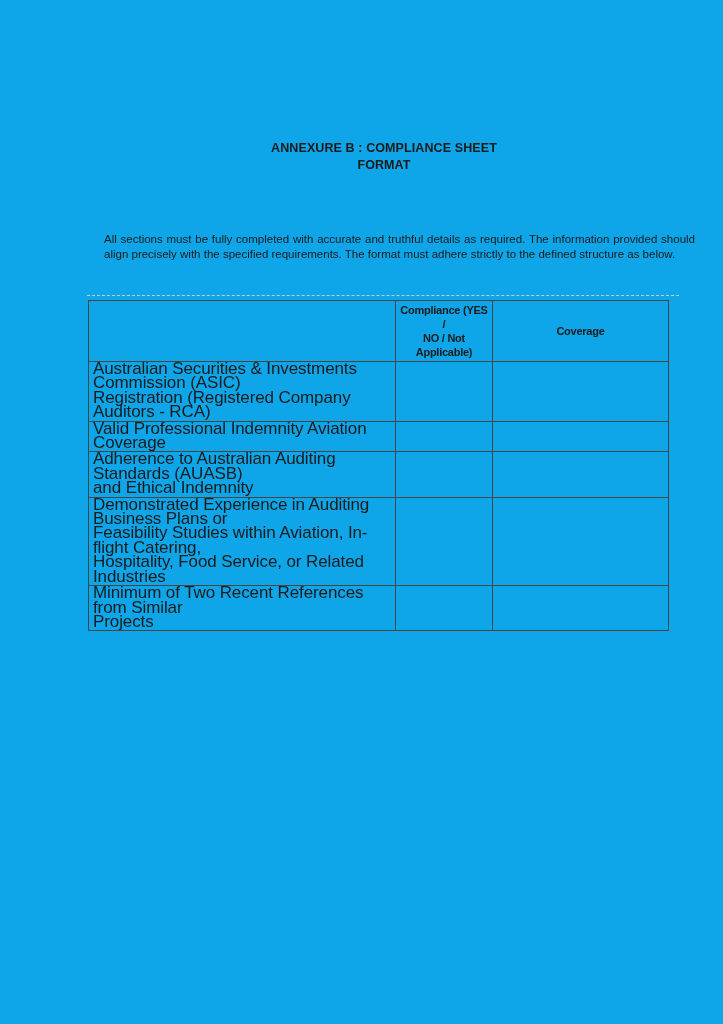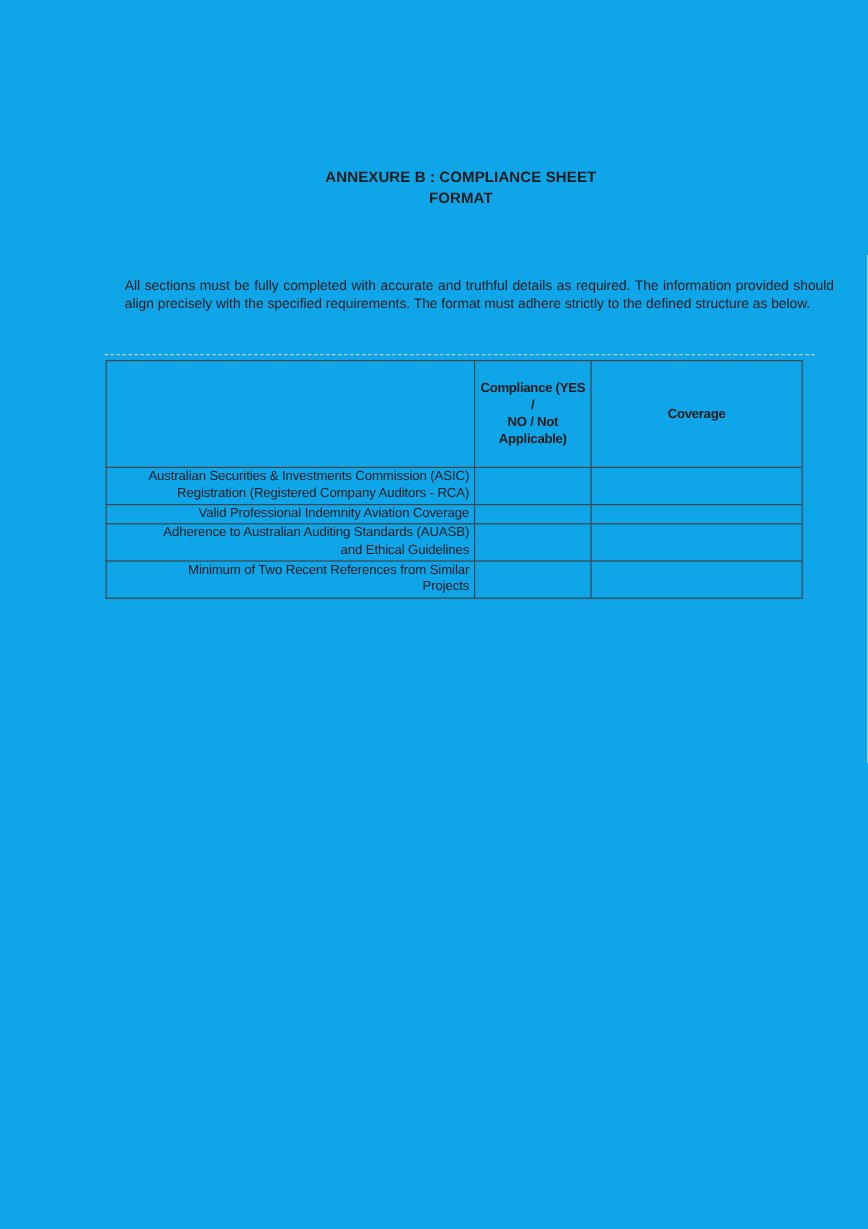--- a/index.html
+++ b/index.html
@@ -59,29 +59,29 @@
     white-space: pre-line;
     overflow: hidden;
   }
   .compliance-table th {
     font-size: 11px;
     font-weight: bold;
     text-align: center;
     vertical-align: middle;
     line-height: 14px;
     letter-spacing: -0.25px;
-    padding: 16px 3px;
+    padding: 2px 3px;
     height: 43px;
   }
   .compliance-table td {
-    font-size: 11px;
+    font-size: 17px;
     line-height: 14.4px;
     letter-spacing: -0.1px;
     vertical-align: top;
-    text-align: right;
+    text-align: left;
     padding: 0 4px 1px 4px;
   }
   .col-criteria   { width: 307px; }
   .col-compliance { width: 97px; }
   .col-remarks    { width: 176px; }
 </style>
 </head>
 <body>
 
 <div class="page">
@@ -117,21 +117,28 @@
         <td></td>
         <td></td>
       </tr>
       <tr>
         <td>Valid Professional Indemnity Aviation Coverage</td>
         <td></td>
         <td></td>
       </tr>
       <tr>
         <td>Adherence to Australian Auditing Standards (AUASB)
-and Ethical Guidelines</td>
+and Ethical Indemnity</td>
+        <td></td>
+        <td></td>
+      </tr>
+      <tr>
+        <td>Demonstrated Experience in Auditing Business Plans or
+Feasibility Studies within Aviation, In-flight Catering,
+Hospitality, Food Service, or Related Industries</td>
         <td></td>
         <td></td>
       </tr>
       <tr>
         <td>Minimum of Two Recent References from Similar
 Projects</td>
         <td></td>
         <td></td>
       </tr>
     </tbody>

